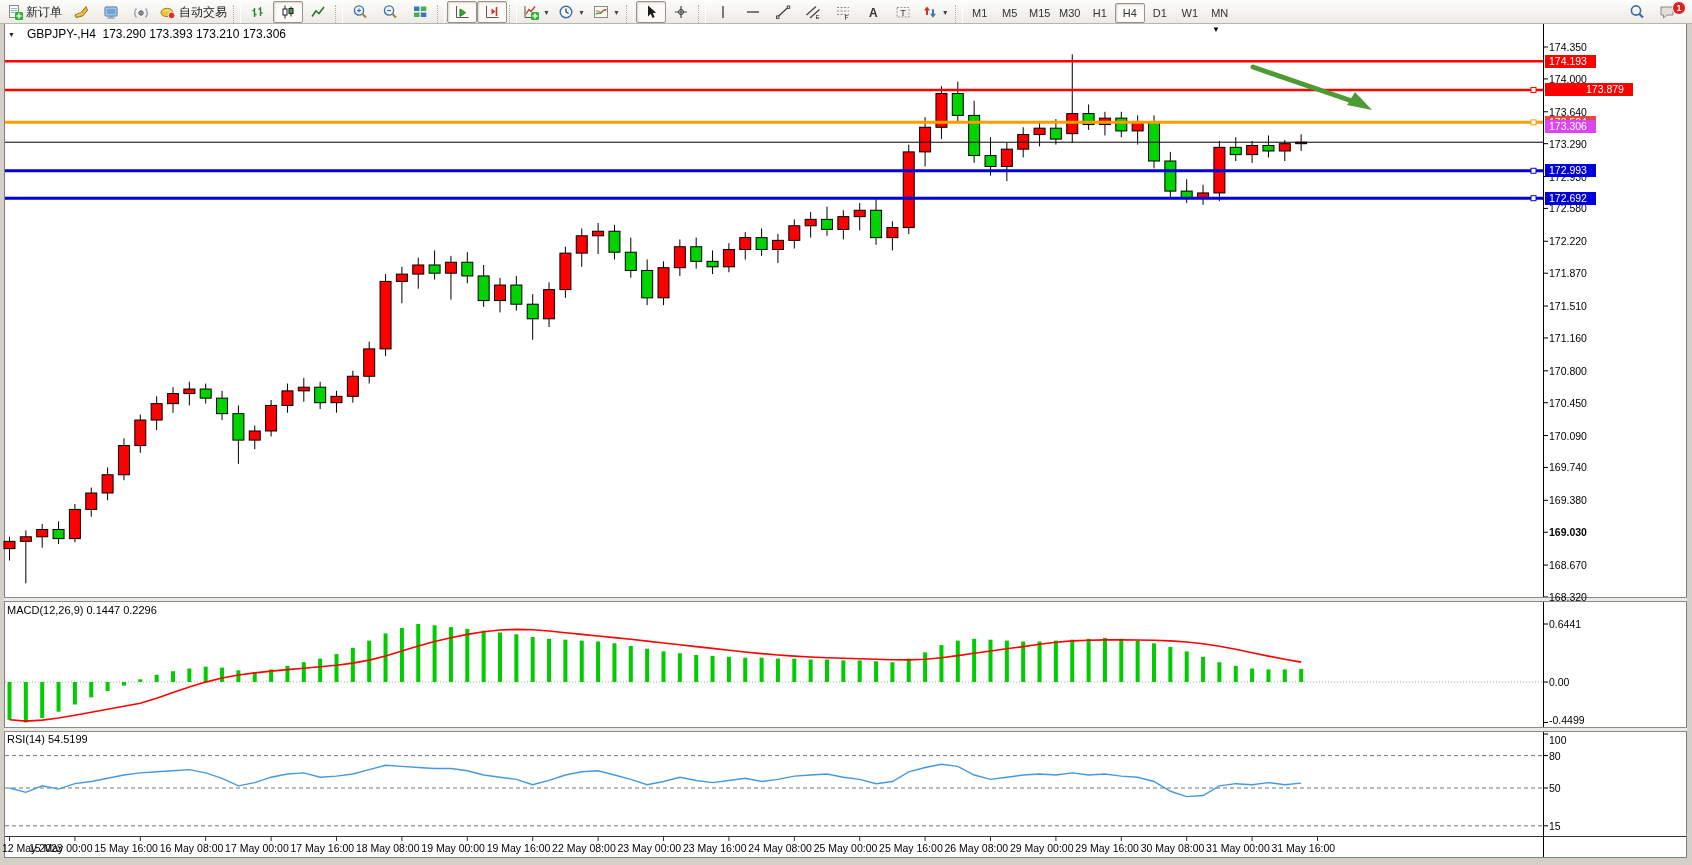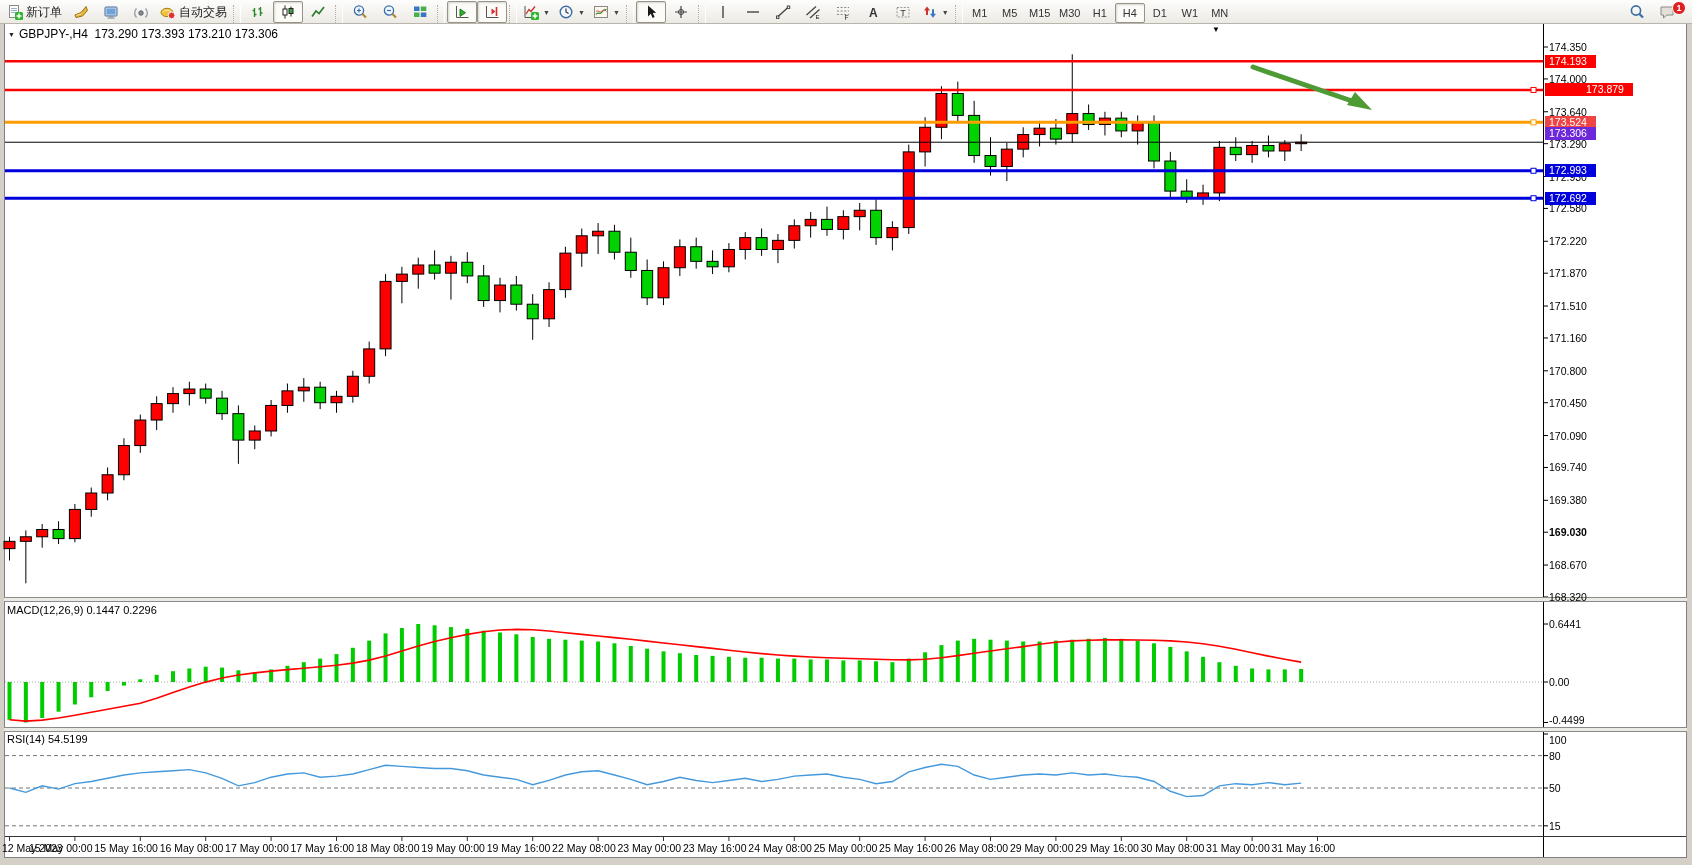--- a/index.html
+++ b/index.html
@@ -19,21 +19,21 @@
   .sep{width:6px;height:18px;margin:0 2px;border-left:1px dotted #b3afa7;border-right:1px solid #fff}
   .tf{font-size:11px;height:18px;min-width:24px;padding:0 2px;color:#333}
   .tf.active{background:#fcfbf7;border-color:#97938b;box-shadow:inset 1px 1px 2px #d8d5ce}
   #search-btn{margin-left:auto}
   #chat-btn{position:relative;margin-right:10px}
   #chat-badge{position:absolute;top:-1px;right:-5px;width:12px;height:12px;border-radius:7px;background:#e02020;
               color:#fff;font-size:9px;font-weight:bold;text-align:center;line-height:12px;border:1px solid #fff}
   #chart-bg{position:absolute;left:4px;top:24px;width:1683px;height:834px;background:#fff;z-index:1}
   #gfx{position:absolute;left:0;top:0;z-index:10}
   #overlay{position:absolute;left:0;top:0;width:1692px;height:865px;z-index:20;pointer-events:none}
-  .chart-title{position:absolute;left:8px;top:27px;display:flex;align-items:center;gap:4px;color:#000}
+  .chart-title{position:absolute;left:8px;top:27px;display:flex;align-items:center;gap:12px;color:#000}
   .chart-title .tri{font-size:7px;color:#222}
   .chart-title .txt{font-size:12px;white-space:pre}
   .mini-tri{position:absolute;left:1212px;top:25px;font-size:8px;color:#000}
   .ind-label{position:absolute;left:7px;font-size:11px;color:#000}
   #macd-label{top:604px}
   #rsi-label{top:733px}
   .hsep{position:absolute;left:4px;width:1683px;height:3px;background:#eceae4;
         border-top:1px solid #8a8a8a;border-bottom:1px solid #8a8a8a;z-index:15}
   #sep1{top:597px}
   #sep2{top:727px}
@@ -620,21 +620,21 @@
       <div class="ptick" style="top: 618.031px;">0.6441</div>
       <div class="ptick" style="top: 676px;">0.00</div>
       <div class="ptick" style="top: 714px;">-0.4499</div>
       <div class="ptick" style="top: 734px;">100</div>
       <div class="ptick" style="top: 749.6px;">80</div>
       <div class="ptick" style="top: 782px;">50</div>
       <div class="ptick" style="top: 819.8px;">15</div>
       <div class="pbadge" style="top: 54.8196px; background: rgb(255, 0, 0);">174.193</div>
       <div class="pbadge" style="top: 83.4588px; background: rgb(255, 0, 0); padding-left: 41px;">173.879</div>
       <div class="pbadge" style="top: 115.837px; background: #ef4444;">173.524</div>
-      <div class="pbadge" style="top: 127px; background: #6d28d9;">173.306</div>
+      <div class="pbadge" style="top: 120px; background: #d946ef;">173.306</div>
       <div class="pbadge" style="top: 164.269px; background: rgb(0, 0, 221);">172.993</div>
       <div class="pbadge" style="top: 191.722px; background: rgb(0, 0, 221);">172.692</div>
     </div>
   <div id="time-labels">
       <div class="tlabel" style="left: 2px; text-align: left;">12 May 2023</div>
       <div class="tlabel" style="left: 28.9px;">15 May 00:00</div>
       <div class="tlabel" style="left: 94.3px;">15 May 16:00</div>
       <div class="tlabel" style="left: 159.7px;">16 May 08:00</div>
       <div class="tlabel" style="left: 225.1px;">17 May 00:00</div>
       <div class="tlabel" style="left: 290.5px;">17 May 16:00</div>

